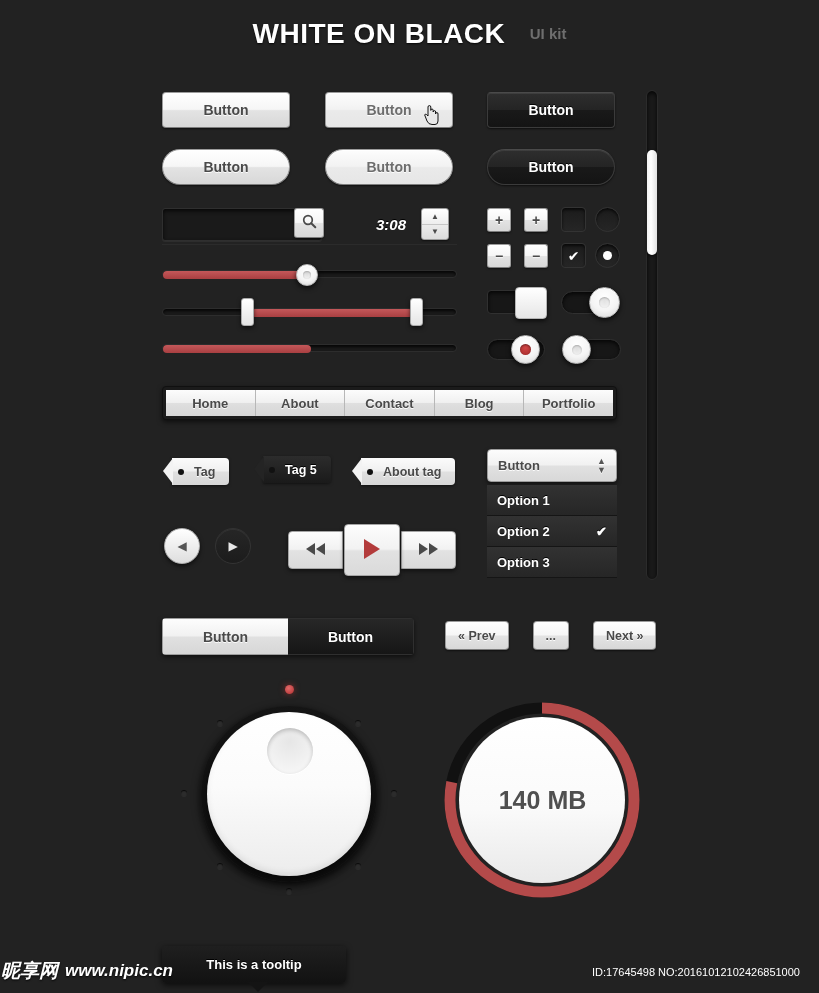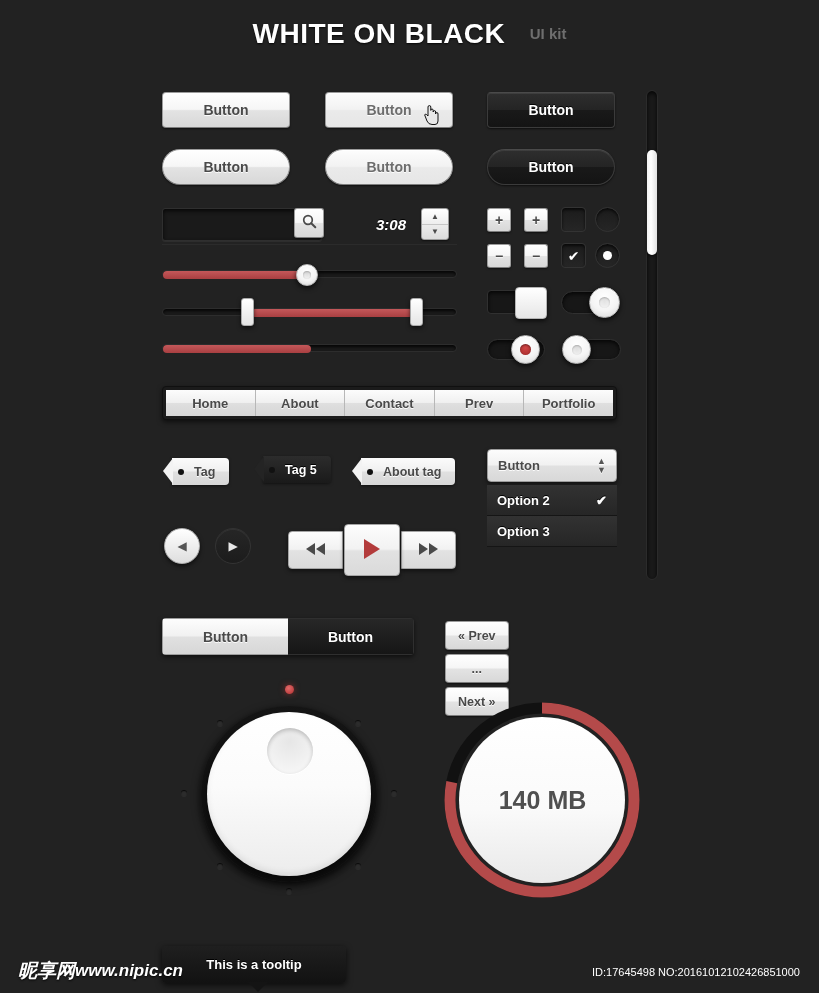--- a/index.html
+++ b/index.html
@@ -353,21 +353,21 @@
     color: #4a4a4a; text-shadow: 0 1px 0 rgba(255,255,255,.9);
     border: 1px solid #9c9c9c; border-right: none;
   }
   .seg-dark {
     background: linear-gradient(to bottom, #272727, #161616);
     color: #ffffff; text-shadow: 0 -1px 0 #000;
     border: 1px solid #2f2f2f; border-left: none;
   }
 
   
-  .pager { position: absolute; left: 445px; top: 621px; display: flex; gap: 4px; flex-direction: column; }
+  .pager { position: absolute; left: 445px; top: 621px; display: flex; gap: 24px; }
   .pg-btn {
     height: 29px; padding: 0 12px; border-radius: 4px;
     display: flex; align-items: center; justify-content: center;
     font-size: 12.5px;
   }
 
   
   .dial-wrap { position: absolute; left: 175px; top: 680px; width: 228px; height: 235px; }
   .dial-ticks { position: absolute; inset: 0; }
   .dial-tick {
@@ -460,22 +460,22 @@
   }
   .card-text { margin-left: 12px; }
   .card-name {
     color: #ffffff; font-weight: bold; font-size: 14px;
     text-shadow: 0 -1px 0 #000;
   }
   .card-loc { color: #6e6e6e; font-size: 12.5px; margin-top: 4px; }
 
   
   .wm {
-    position: absolute; left: 18px; top: 958px;
-    display: flex; align-items: center; 
+    position: absolute; left: 1px; top: 958px;
+    display: flex; align-items: center; gap: 7px;
   }
   .wm-cn {
     color: #ffffff; font-weight: bold; font-size: 19px;
     font-family: "DejaVu Sans", sans-serif;
     font-style: italic;
     text-shadow: 0 1px 2px rgba(0,0,0,.9);
   }
   .wm-url {
     color: #ffffff; font-weight: bold; font-style: italic; font-size: 17px;
     text-shadow: 0 1px 2px rgba(0,0,0,.9);
@@ -571,21 +571,21 @@
   <div class="sl-handle-bar" id="slH2a" style="left: 240.5px;"></div>
   <div class="sl-handle-bar" id="slH2b" style="left: 409.75px;"></div>
 
   <div class="sl-track" id="slTrack3"></div>
   <div class="sl-fill" id="slFill3" style="width: 147.5px;"></div>
 
   <div class="nav">
     <div class="nav-item">Home</div>
     <div class="nav-item">About</div>
     <div class="nav-item">Contact</div>
-    <div class="nav-item">Prev</div>
+    <div class="nav-item">Blog</div>
     <div class="nav-item">Portfolio</div>
   </div>
 
   <div class="tag tag-light" id="tag1">
     <span class="tag-hole"></span>
     <span>Tag</span>
   </div>
   <div class="tag tag-dark" id="tag2">
     <span class="tag-hole"></span>
     <span>Tag 5</span>
@@ -593,20 +593,23 @@
   <div class="tag tag-light" id="tag3">
     <span class="tag-hole"></span>
     <span>About tag</span>
   </div>
 
   <div class="dd-head">
     <span>Button</span>
     <span class="dd-arrows">▲<br>▼</span>
   </div>
   <div class="dd-list">
+    <div class="dd-opt">
+      <span>Option 1</span>
+    </div>
     <div class="dd-opt">
       <span>Option 2</span>
       <span class="chk">✔</span>
     </div>
     <div class="dd-opt">
       <span>Option 3</span>
     </div>
   </div>
 
   <div class="circ-btn" id="circPrev">

